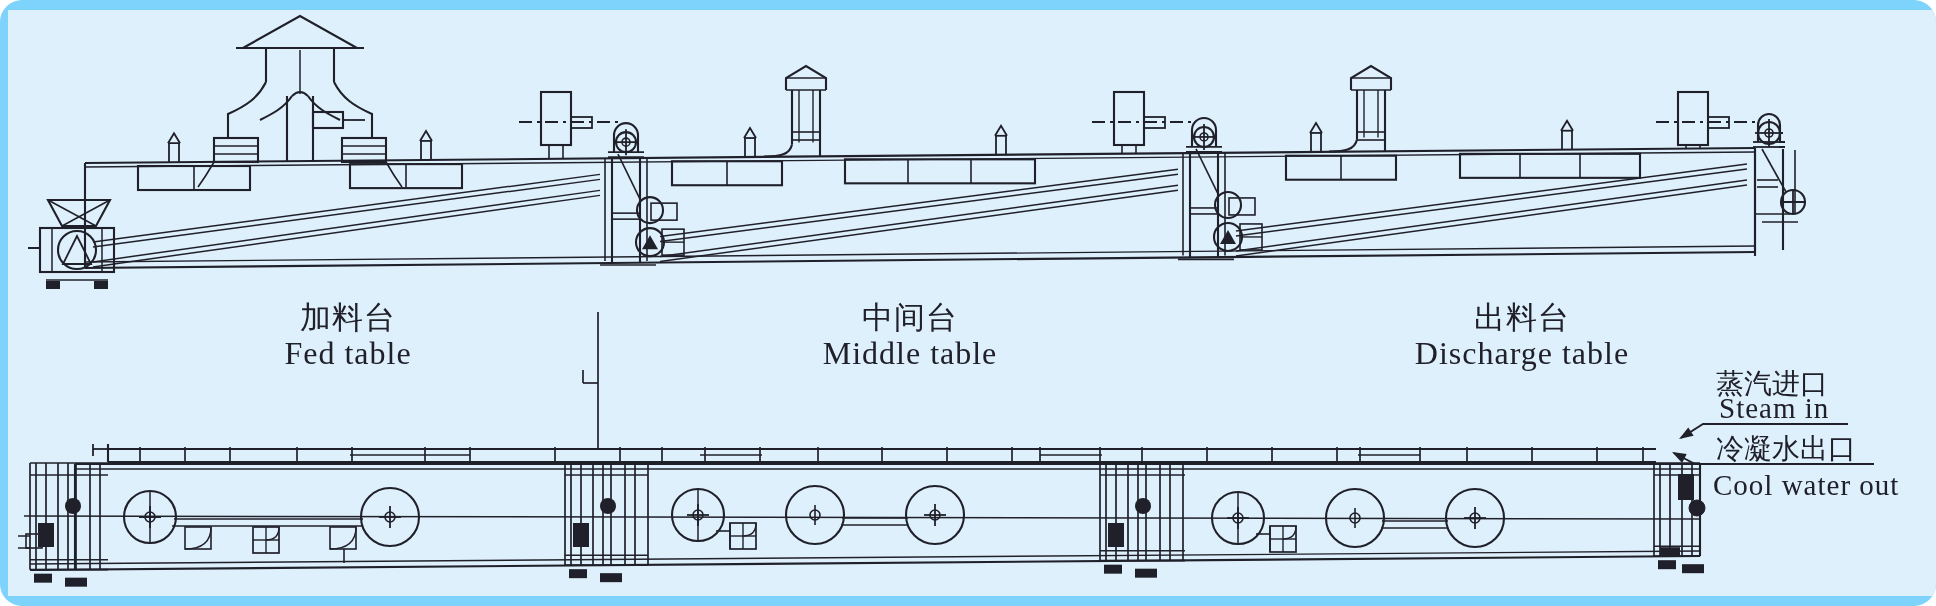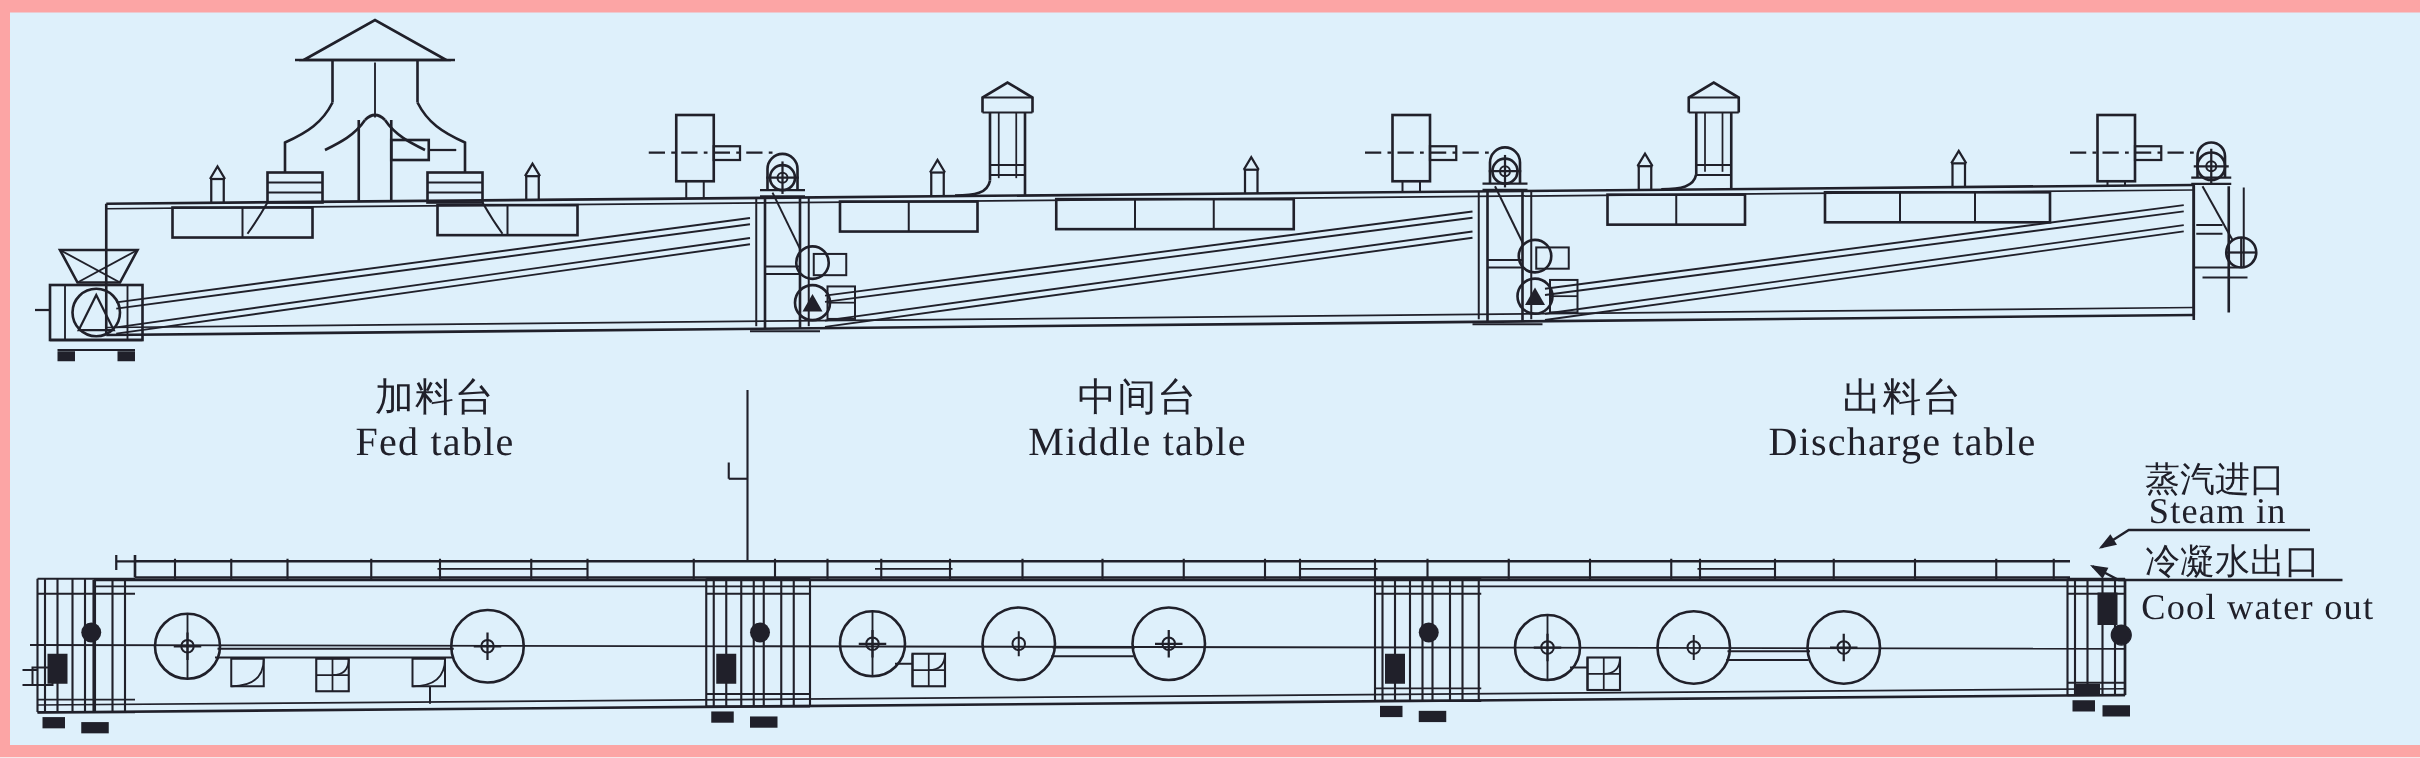--- a/index.html
+++ b/index.html
@@ -1,16 +1,16 @@
 <!DOCTYPE html>
 <html style="--ink: #20202a;"><head>
 <meta charset="utf-8">
 <style>
   html,body{margin:0;padding:0;background:#ffffff;}
-  #stage{position:relative;width:1936px;height:606px;background:#fca5a5;overflow:hidden;}
+  #stage{position:relative;width:1936px;height:606px;background:#7dd3fc;overflow:hidden;border-radius:22px;}
   svg{display:block;}
   .cjk{font-family:"Liberation Serif","DejaVu Serif",serif;font-size:31px;letter-spacing:1px;}
   .lat{font-family:"Liberation Serif","DejaVu Serif",serif;font-size:32px;letter-spacing:1px;}
   .cjk-s{font-family:"Liberation Serif","DejaVu Serif",serif;font-size:28px;}
   .lat-s{font-family:"Liberation Serif","DejaVu Serif",serif;font-size:29px;letter-spacing:1px;}
   text{fill:var(--ink,#20202a);}
 </style>
 </head>
 <body>
 

